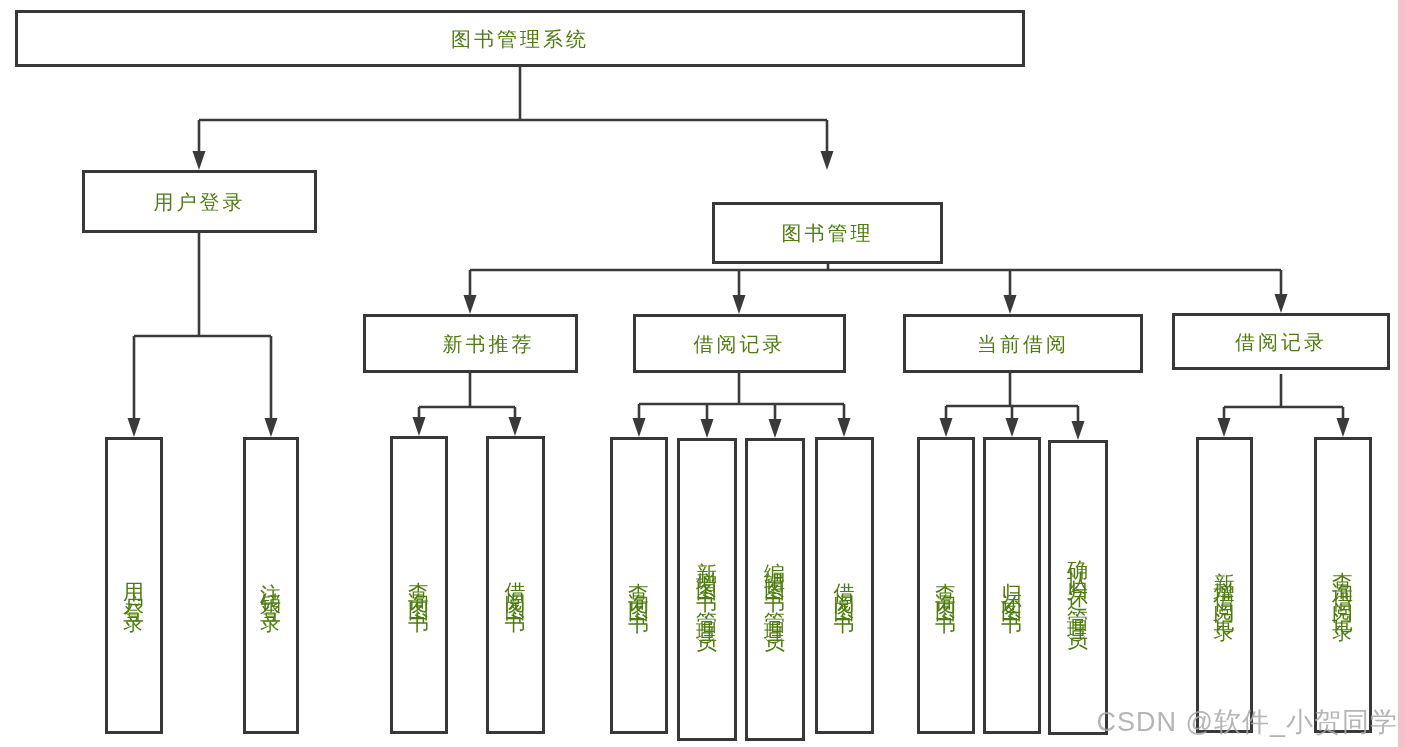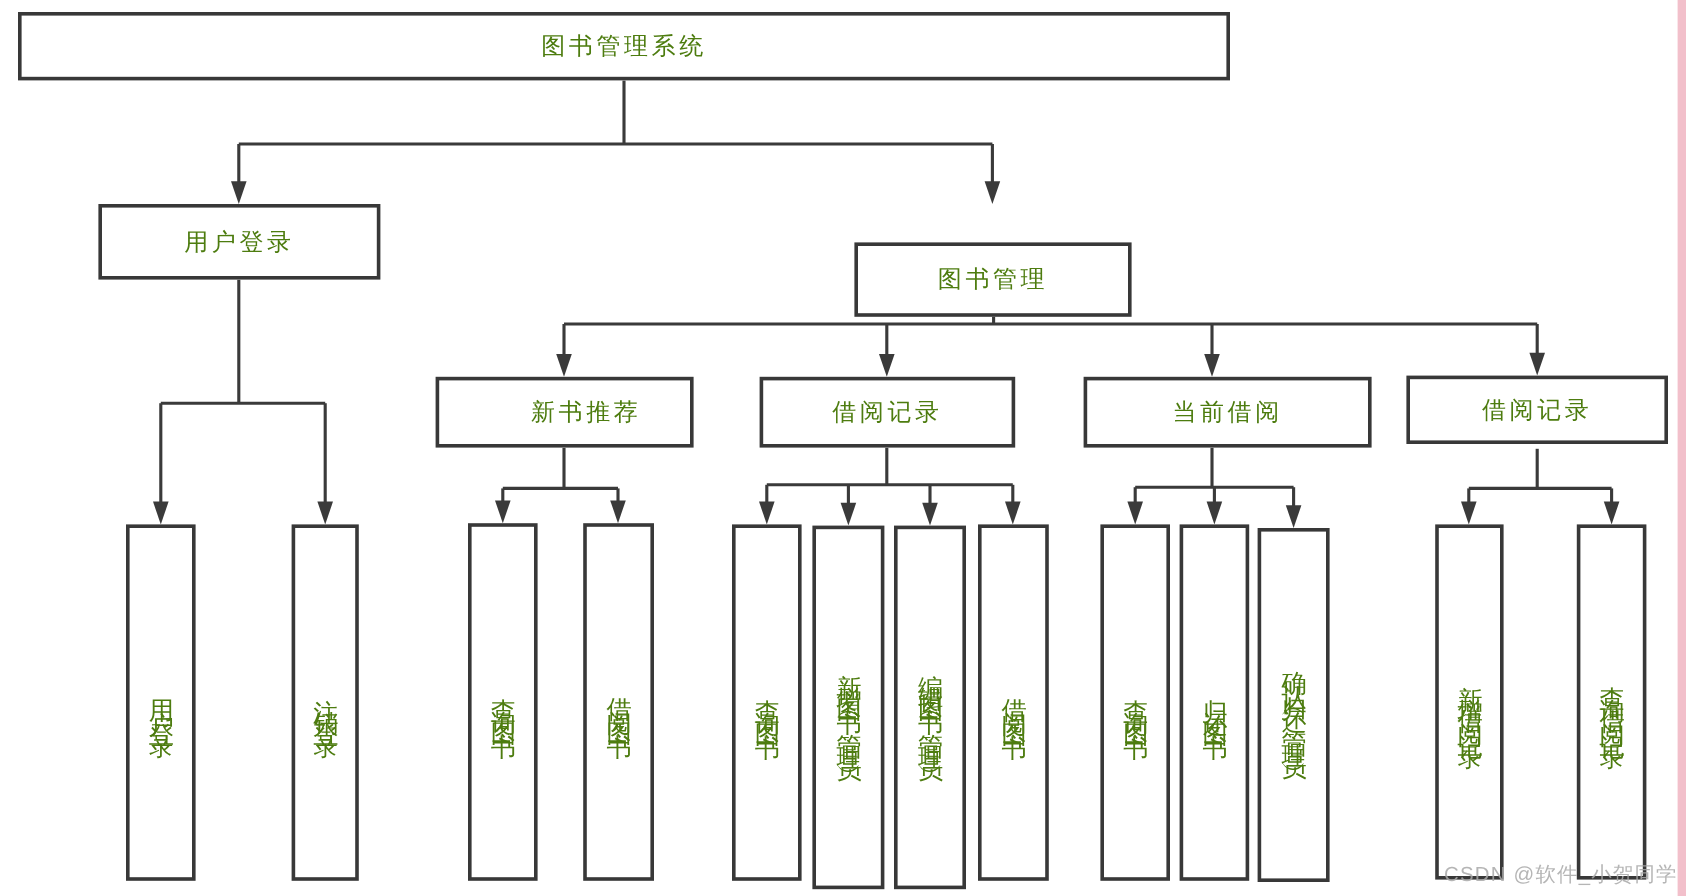--- a/index.html
+++ b/index.html
@@ -39,21 +39,21 @@
     left:0;top:0;
     width:1405px;height:747px;
     pointer-events:none;
   }
   #edges line{stroke:#3a3a3a;stroke-width:2.6;}
   #edges polygon{fill:#3a3a3a;}
   #watermark{
     position:absolute;
     right:7px;
     bottom:7px;
-    font-size:17px;
+    font-size:27px;
     letter-spacing:1px;
     color:rgba(168,168,168,0.85);
     white-space:nowrap;
   }
   #accent-strip{
     position:absolute;
     right:0;top:0;
     width:7px;height:100%;
   }
 </style>

